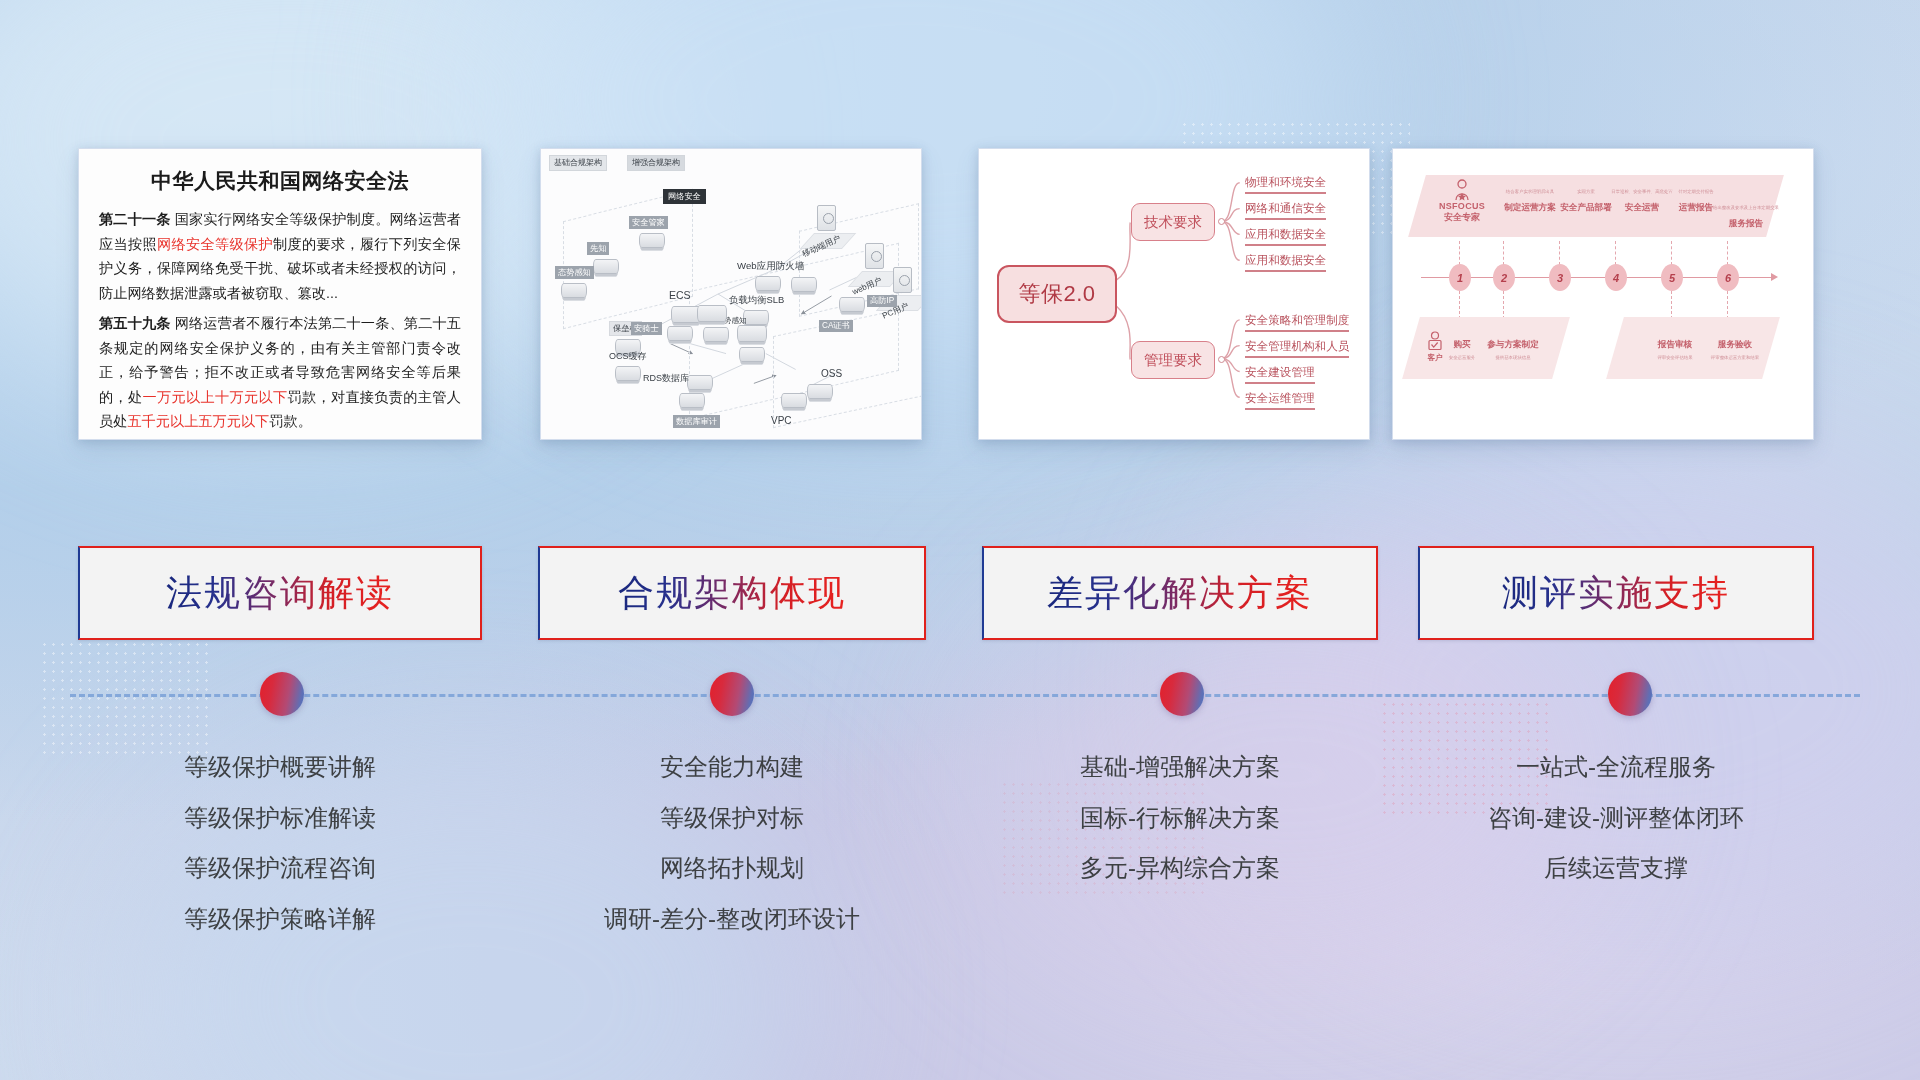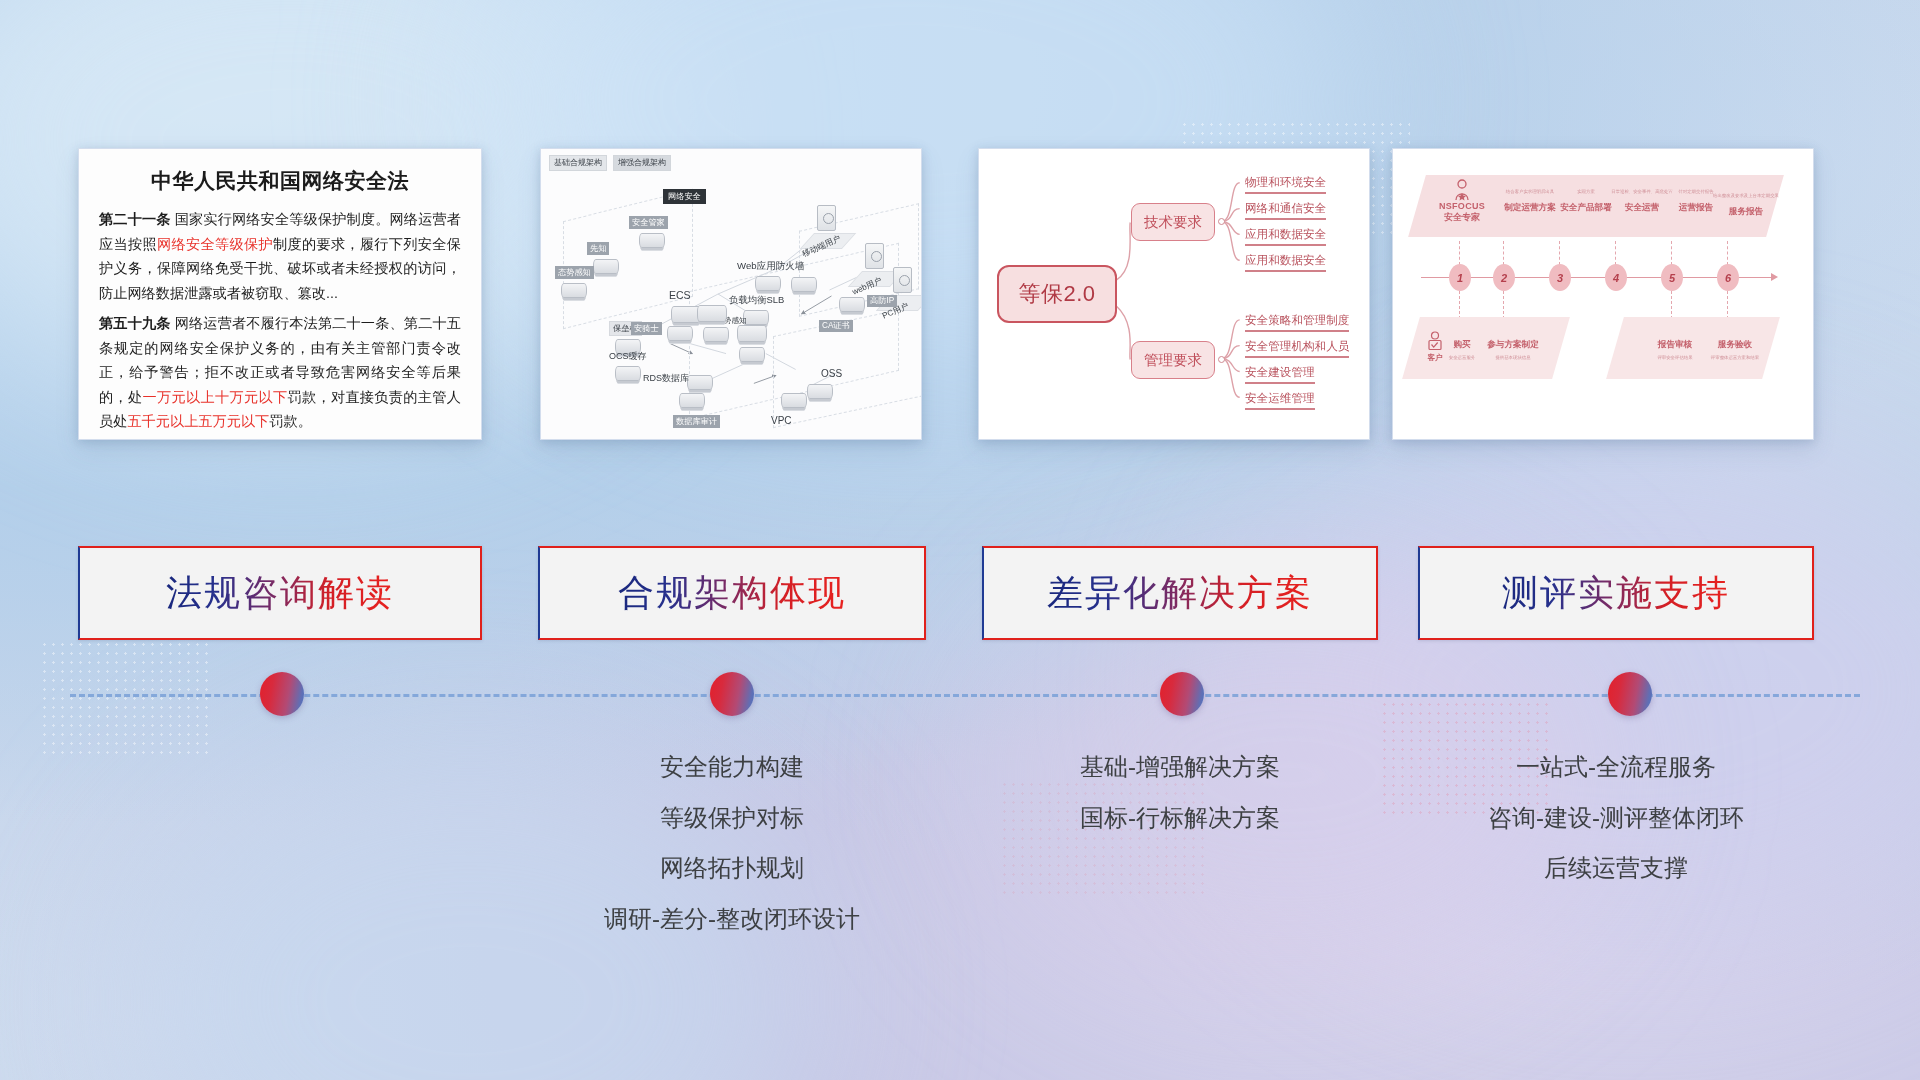--- a/index.html
+++ b/index.html
@@ -52,21 +52,21 @@
   .law-wrap{padding:18px 20px 12px 20px;height:100%;}
   .law-title{text-align:center;font-size:21px;font-weight:bold;color:#1b1b1b;
      letter-spacing:.5px;margin-bottom:12px;}
   .law-p{font-size:14.2px;line-height:24.5px;color:#1d1d1d;text-align:justify;
      margin-bottom:6px;}
   .law-p b{font-weight:bold;}
   .law-red{color:#e8312a;}
 
   
   .arch{position:relative;width:100%;height:100%;background:#fcfcfd;}
-  .arch-tabs{position:absolute;left:8px;top:6px;display:flex;gap:6px;}
+  .arch-tabs{position:absolute;left:8px;top:6px;display:flex;gap:20px;}
   .arch-tab{font-size:8px;color:#3b4148;background:#e3e6ea;padding:3px 4px;
      border:1px solid #d2d6db;line-height:1;white-space:nowrap;}
   .arch-tab.on{background:#d6dadf;}
   .arch-zone{position:absolute;border:1px dashed #d8dde4;}
   .z1{left:22px;top:56px;width:130px;height:108px;transform:skewY(-14deg);}
   .z2{left:148px;top:118px;width:210px;height:128px;transform:skewY(-13deg);}
   .z3{left:232px;top:168px;width:180px;height:92px;transform:skewY(-12deg);}
   .z4{left:258px;top:68px;width:120px;height:86px;transform:skewY(-13deg);}
   .node{position:absolute;}
   .cube{width:26px;height:15px;background:linear-gradient(180deg,#f3f4f6,#d9dce1);
@@ -378,21 +378,21 @@
           <div class="nf-big" style="margin-top:8px;">安全产品部署</div>
         </div>
         <div class="nf-item" style="left:216px;top:40px;width:66px;">
           <div class="nf-small">日常巡检、安全事件、高危处置</div>
           <div class="nf-big" style="margin-top:8px;">安全运营</div>
         </div>
         <div class="nf-item" style="left:272px;top:40px;width:62px;">
           <div class="nf-small">针对定期交付报告</div>
           <div class="nf-big" style="margin-top:8px;">运营报告</div>
         </div>
-        <div class="nf-item" style="left:320px;top:44px;width:66px;">
+        <div class="nf-item" style="left:320px;top:56px;width:66px;">
           <div class="nf-small">给出整改及要求及上台本定期交果</div>
           <div class="nf-big" style="margin-top:8px;">服务报告</div>
         </div>
 
         <div class="nf-tick" style="left:66px;top:92px;height:24px;"></div>
         <div class="nf-tick" style="left:110px;top:92px;height:24px;"></div>
         <div class="nf-tick" style="left:166px;top:92px;height:24px;"></div>
         <div class="nf-tick" style="left:222px;top:92px;height:24px;"></div>
         <div class="nf-tick" style="left:278px;top:92px;height:24px;"></div>
         <div class="nf-tick" style="left:334px;top:92px;height:24px;"></div>
@@ -461,29 +461,36 @@
 
   <div id="timeline">
     <div class="tl-line"></div>
     <div class="tl-dot" style="left:190px;"></div>
     <div class="tl-dot" style="left:640px;"></div>
     <div class="tl-dot" style="left:1090px;"></div>
     <div class="tl-dot" style="left:1538px;"></div>
   </div>
 
   <div id="lists">
+    <div class="col l1">
+      <div class="li">等级保护概要讲解</div>
+      <div class="li">等级保护标准解读</div>
+      <div class="li">等级保护流程咨询</div>
+      <div class="li">等级保护策略详解</div>
+    </div>
     <div class="col l2">
       <div class="li">安全能力构建</div>
       <div class="li">等级保护对标</div>
       <div class="li">网络拓扑规划</div>
       <div class="li">调研-差分-整改闭环设计</div>
     </div>
     <div class="col l3">
       <div class="li">基础-增强解决方案</div>
       <div class="li">国标-行标解决方案</div>
+      <div class="li">多元-异构综合方案</div>
     </div>
     <div class="col l4">
       <div class="li">一站式-全流程服务</div>
       <div class="li">咨询-建设-测评整体闭环</div>
       <div class="li">后续运营支撑</div>
     </div>
   </div>
 
 </div>
 

